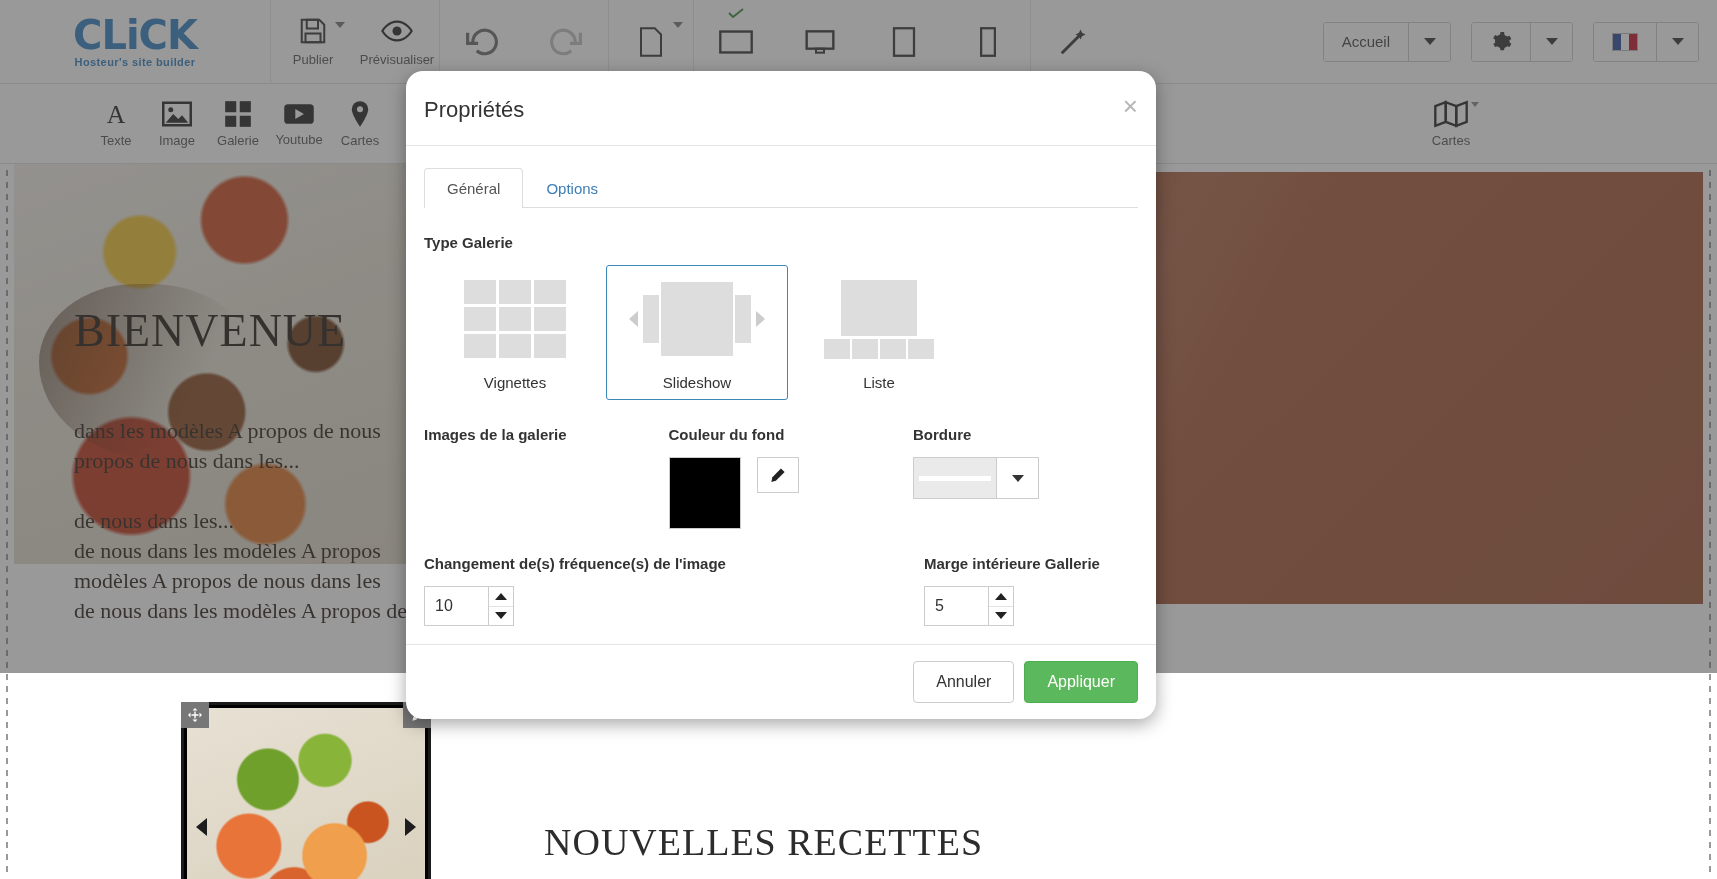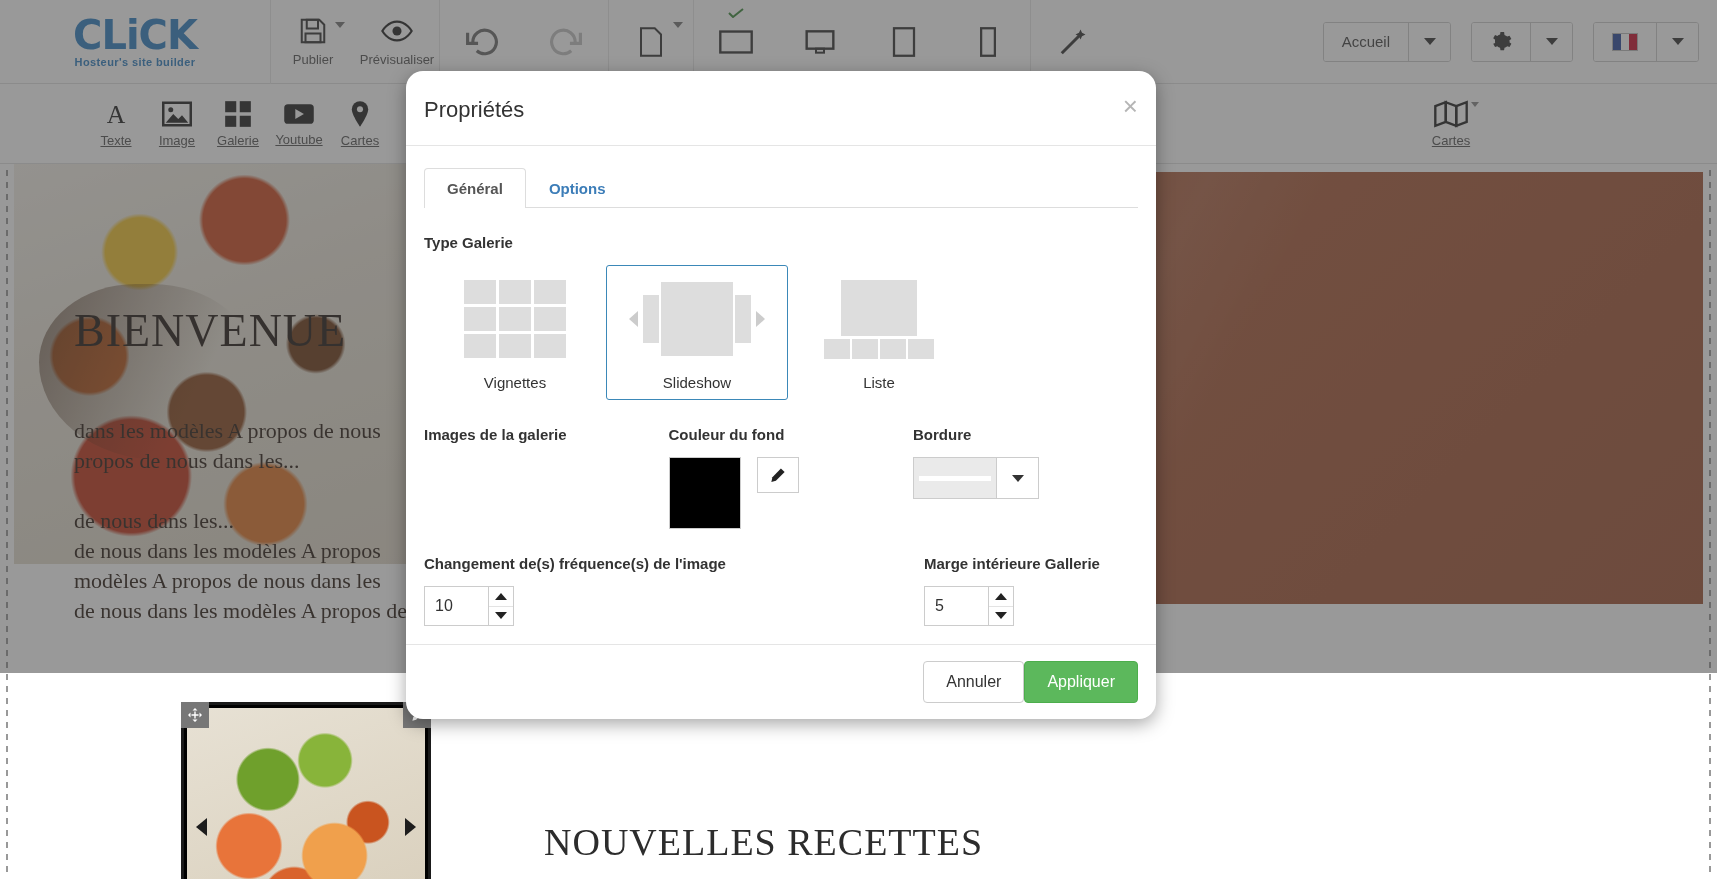--- a/index.html
+++ b/index.html
@@ -47,21 +47,21 @@
 
   .toolbar2 {
     height: 80px; background: #fff; border-bottom: 1px solid #e0e0e0;
     display: flex; align-items: center; padding-left: 86px;
   }
   .t2-item {
     width: 60px; height: 80px; display: flex; flex-direction: column;
     align-items: center; justify-content: center; gap: 5px; position: relative;
     margin-right: 1px;
   }
-  .t2-item .lbl { font-size: 13px; color: #555; text-decoration: underline; }
+  .t2-item .lbl { font-size: 13px; color: #555; }
   .t2-caret {
     position: absolute; right: 2px; top: 18px;
     border-left: 4px solid transparent; border-right: 4px solid transparent;
     border-top: 5px solid #888;
   }
 
   
   .canvas { position: relative; height: 715px; background: #fff; display: flex; }
   .canvas-rail { width: 14px; background: #fff; position: relative; }
   .canvas-rail::after {
@@ -163,21 +163,21 @@
   .modal-title { font-size: 22px; color: #333; font-weight: normal; }
   .modal-close {
     position: absolute; right: 18px; top: 22px; font-size: 26px; color: #b5b5b5;
     line-height: 1; background: none; border: none; cursor: pointer;
   }
   .modal-body { padding: 22px 18px 18px 18px; }
 
   .tabs { display: flex; border-bottom: 1px solid #ddd; margin-bottom: 26px; }
   .tab {
     padding: 11px 22px; font-size: 15px; color: #3c7db8; cursor: pointer;
-    border: 1px solid transparent; border-bottom: none; margin-bottom: -1px; border-radius: 4px 4px 0 0; font-weight: bold;
+    border: 1px solid transparent; border-bottom: none; margin-bottom: -1px; border-radius: 4px 4px 0 0;
   }
   .tab.active { color: #555; background: #fff; border-color: #ddd #ddd #fff; }
 
   .field-label { font-size: 15px; font-weight: bold; color: #333; margin-bottom: 14px; }
 
   .type-row { display: flex; align-items: flex-start; gap: 0; margin: 8px 0 26px 0; }
   .type-opt {
     width: 182px; padding: 10px 6px 8px 6px; text-align: center;
     border: 1px solid transparent; border-radius: 3px; cursor: pointer;
   }
@@ -236,21 +236,21 @@
   .spin { width: 26px; border: 1px solid #ccc; display: flex; flex-direction: column; background: #fff; }
   .spin div { flex: 1; display: flex; align-items: center; justify-content: center; cursor: pointer; }
   .spin div:first-child { border-bottom: 1px solid #e3e3e3; }
   .tri-up { border-left: 6px solid transparent; border-right: 6px solid transparent; border-bottom: 7px solid #222; }
   .tri-dn { border-left: 6px solid transparent; border-right: 6px solid transparent; border-top: 7px solid #222; }
 
   .row-bottom { display: flex; margin-top: 26px; }
 
   .modal-foot {
     border-top: 1px solid #e5e5e5; padding: 16px 18px; display: flex;
-    justify-content: flex-end; 
+    justify-content: flex-end; gap: 10px;
   }
   .btn {
     font-size: 16px; padding: 11px 22px; border-radius: 4px; cursor: pointer;
     font-family: "Liberation Sans", sans-serif;
   }
   .btn-default { background: #fff; border: 1px solid #ccc; color: #333; }
   .btn-primary { background: #5cb85c; border: 1px solid #4cae4c; color: #fff; }
 </style>
 </head>
 <body>

